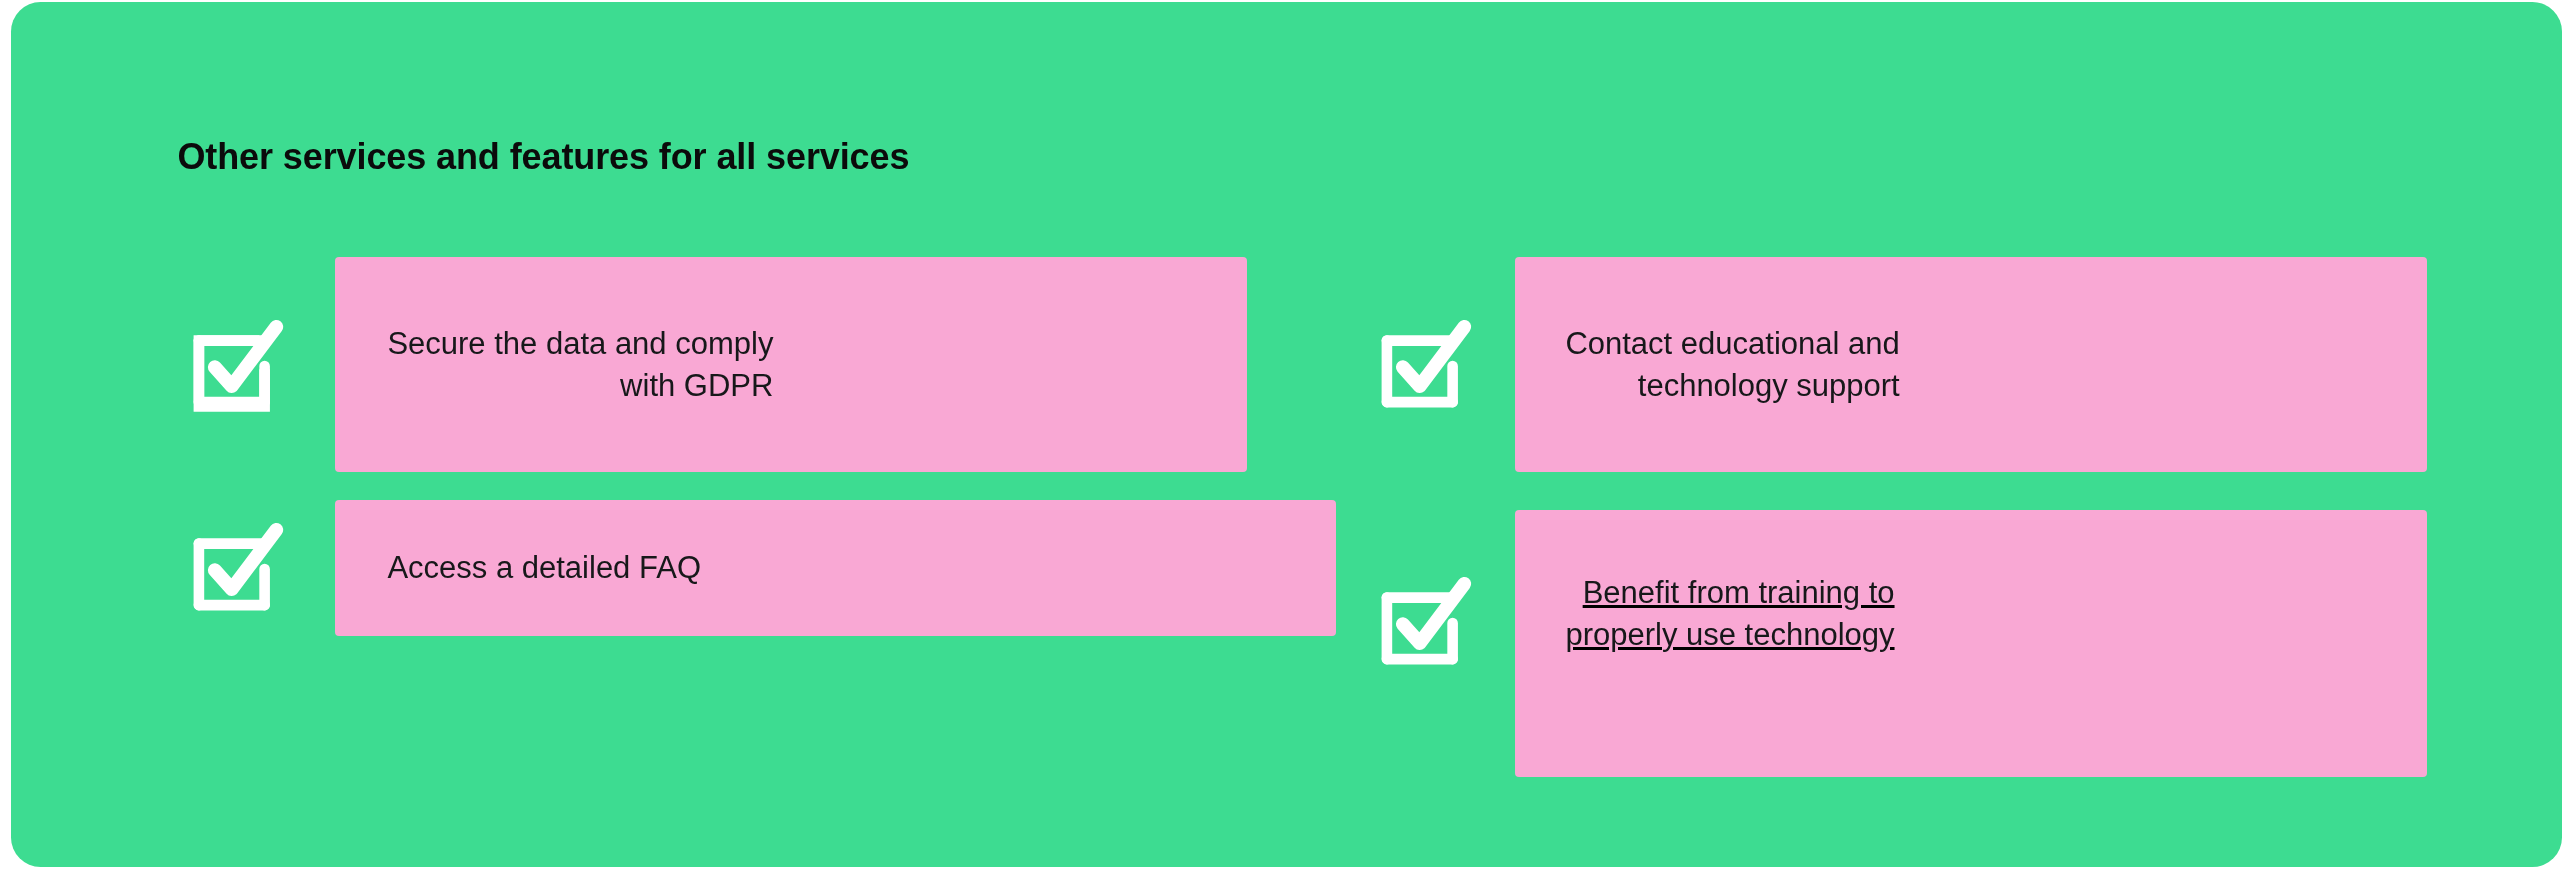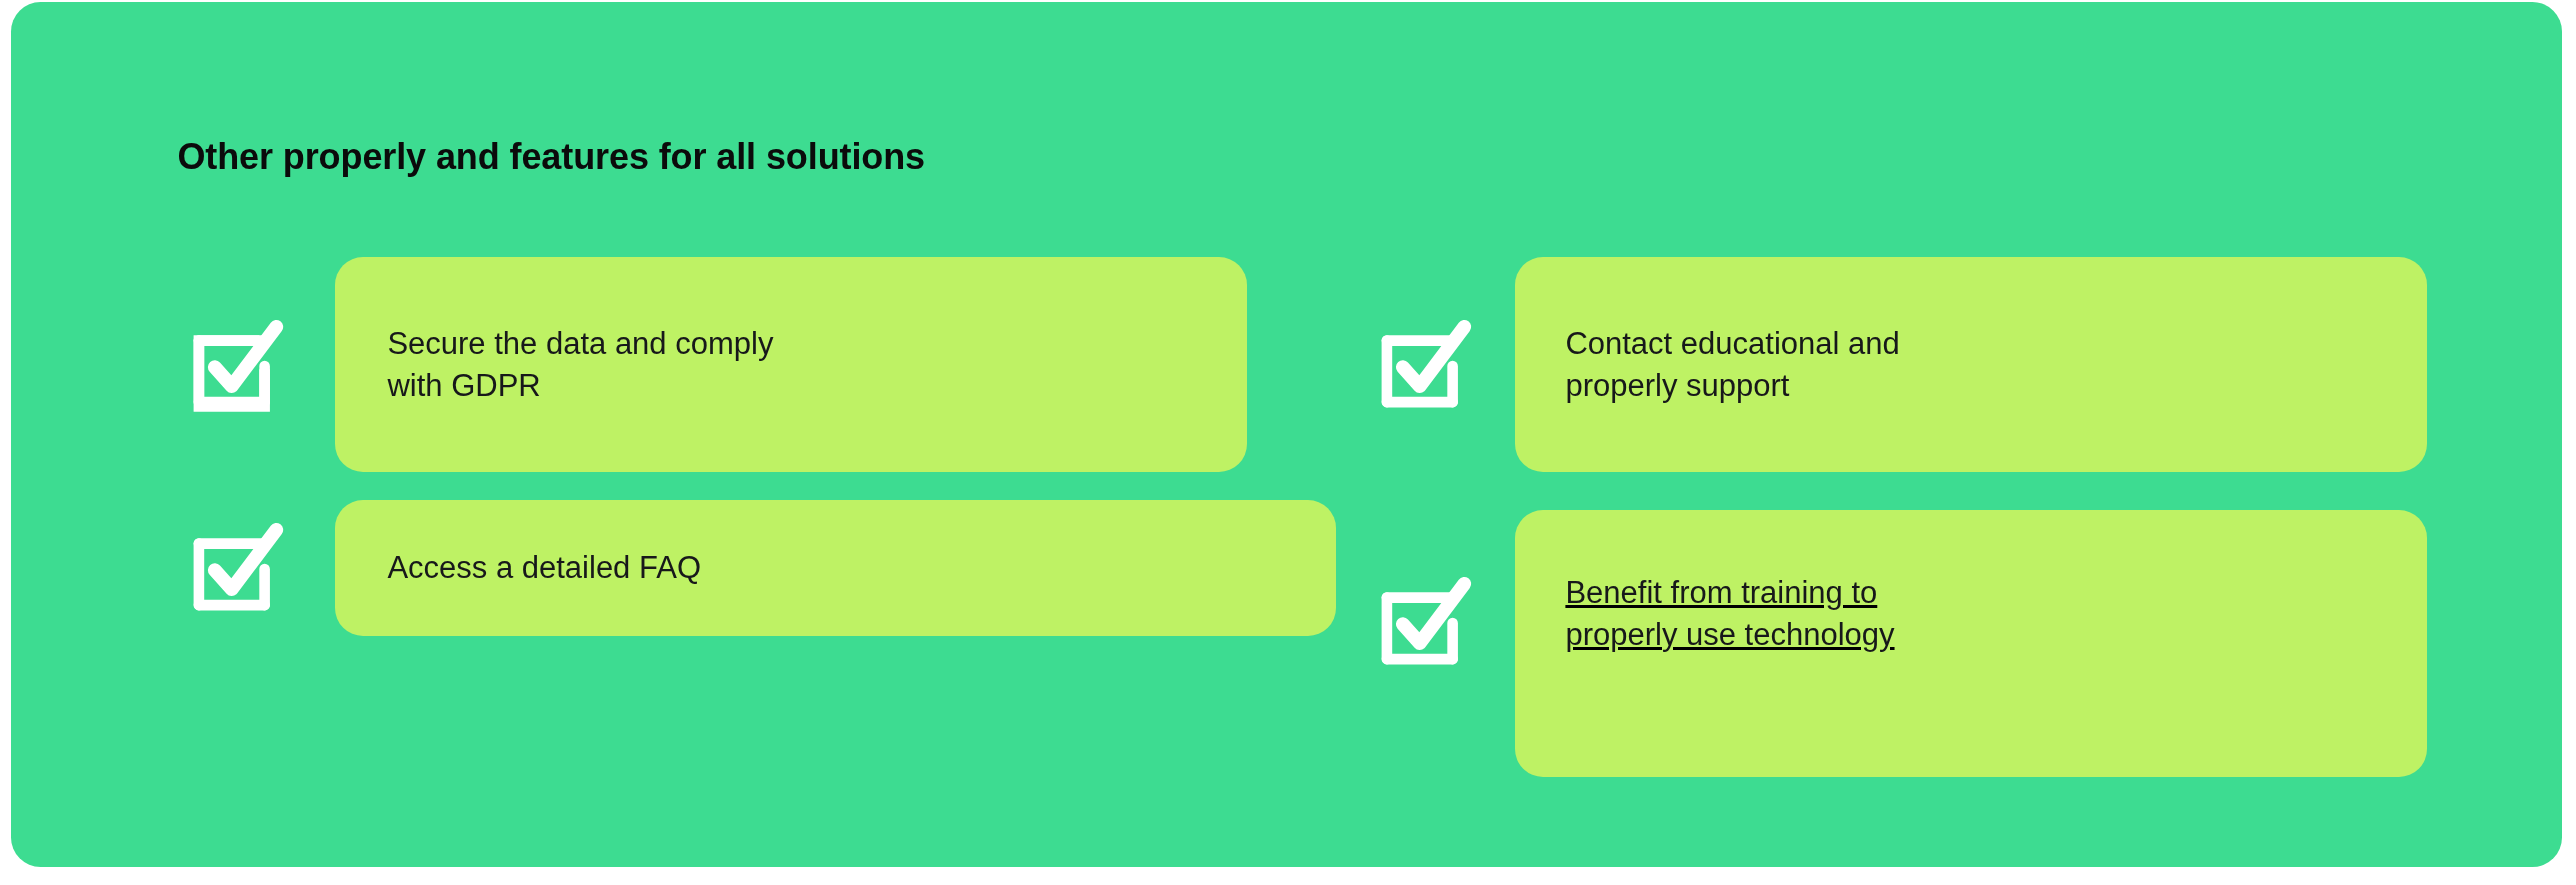--- a/index.html
+++ b/index.html
@@ -54,25 +54,26 @@
   }
 
   .check-icon {
     flex: 0 0 auto;
     width: 106px;
     height: 106px;
     display: block;
   }
 
   .card {
-    background: #bef264;
-    border-radius: 28px;
+    background: #f9a8d4;
+    border-radius: 4px;
     box-sizing: border-box;
     display: flex;
     align-items: center;
+    text-align: right;
   }
 
   .card-text {
     font-size: 31px;
     line-height: 1.34;
     color: #17181a;
     font-weight: normal;
     padding: 0 0 0 52px;
     white-space: pre-line;
   }
@@ -102,21 +103,21 @@
   #feature-2 .card-text { padding-left: 50px; }
   #feature-3 .card-text { padding-left: 50px; }
 </style>
 </head>
 <body>
 
 <div class="stage">
 
   <section class="panel">
 
-    <h2 class="panel-title">Other properly and features for all solutions</h2>
+    <h2 class="panel-title">Other services and features for all services</h2>
 
     <div class="feature" id="feature-0">
       <span class="check-icon-wrap">
         <svg class="check-icon" viewBox="0 0 100 100" aria-hidden="true">
           <path d="M10 22 h62 v10 h-52 v52 h52 v-30 h10 v40 H10 Z" fill="#ffffff"></path>
           <rect x="10" y="22" width="10" height="68" rx="5" fill="#ffffff"></rect>
           <rect x="10" y="22" width="72" height="10" rx="5" fill="#ffffff"></rect>
           <rect x="10" y="80" width="72" height="10" rx="5" fill="#ffffff"></rect>
           <rect x="72" y="46" width="10" height="44" rx="5" fill="#ffffff"></rect>
           <path d="M30 52 L46 70 L88 14" fill="none" stroke="#ffffff" stroke-width="13" stroke-linecap="round" stroke-linejoin="round"></path>
@@ -148,21 +149,21 @@
         <svg class="check-icon" viewBox="0 0 100 100" aria-hidden="true">
           <rect x="10" y="22" width="10" height="68" rx="5" fill="#ffffff"></rect>
           <rect x="10" y="22" width="72" height="10" rx="5" fill="#ffffff"></rect>
           <rect x="10" y="80" width="72" height="10" rx="5" fill="#ffffff"></rect>
           <rect x="72" y="46" width="10" height="44" rx="5" fill="#ffffff"></rect>
           <path d="M30 52 L46 70 L88 14" fill="none" stroke="#ffffff" stroke-width="13" stroke-linecap="round" stroke-linejoin="round"></path>
         </svg>
       </span>
       <div class="card">
         <span class="card-text">Contact educational and
-properly support</span>
+technology support</span>
       </div>
     </div>
 
     <div class="feature" id="feature-3">
       <span class="check-icon-wrap">
         <svg class="check-icon" viewBox="0 0 100 100" aria-hidden="true">
           <rect x="10" y="22" width="10" height="68" rx="5" fill="#ffffff"></rect>
           <rect x="10" y="22" width="72" height="10" rx="5" fill="#ffffff"></rect>
           <rect x="10" y="80" width="72" height="10" rx="5" fill="#ffffff"></rect>
           <rect x="72" y="46" width="10" height="44" rx="5" fill="#ffffff"></rect>

